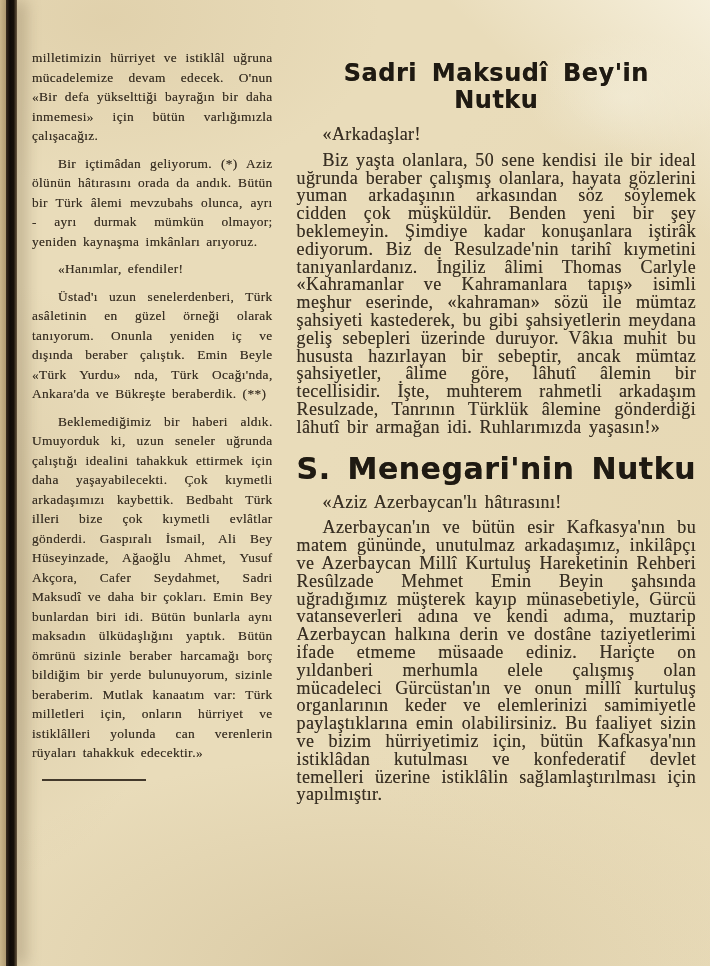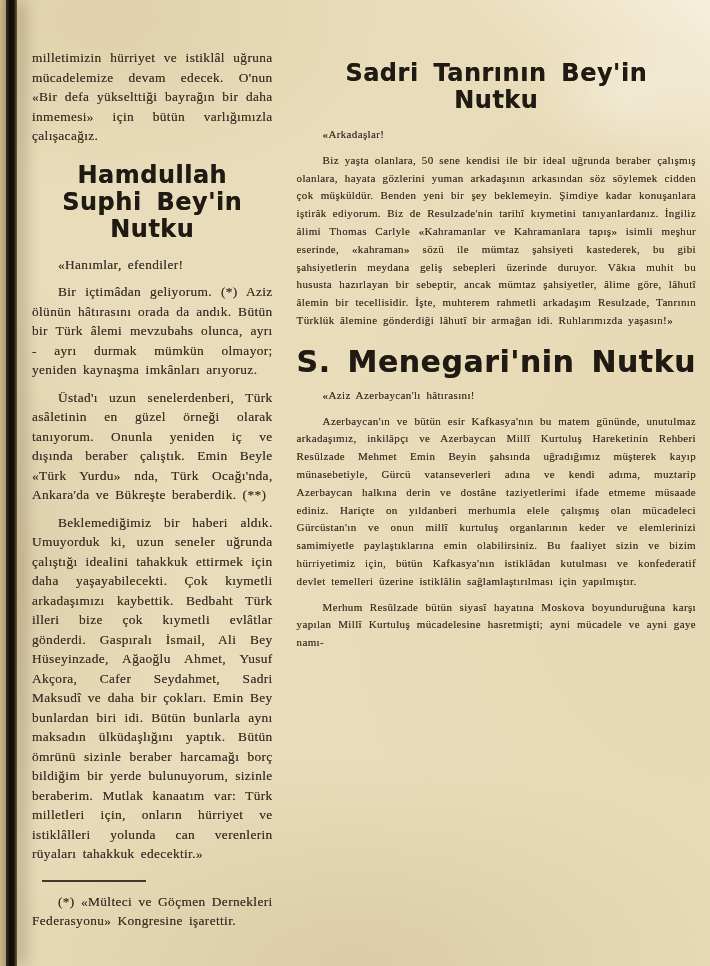--- a/index.html
+++ b/index.html
@@ -46,21 +46,21 @@
   .col-right { flex: 1; }
 
   .body {
     margin: 0 0 8px 0;
     text-align: justify;
     letter-spacing: 0.35px;
     word-spacing: 2.5px;
     text-shadow: 0 0 0.6px rgba(56,47,35,0.6);
   }
   .col-left  .body { font-size: 13.4px; line-height: 19.5px; }
-  .col-right .body { font-size: 11px; line-height: 17.8px; }
+  .col-right .body { font-size: 18px; line-height: 17.8px; }
   .ind { text-indent: 26px; }
 
   .heading {
     font-family: "DejaVu Sans", sans-serif;
     font-weight: bold;
     color: #1f1a12;
     text-align: center;
     font-size: 24px;
     line-height: 27px;
     letter-spacing: 0.5px;
@@ -86,41 +86,38 @@
 
 <div class="page">
   <div class="edge-sliver"></div>
   <div class="gutter-band"></div>
 
   <div class="content">
 
     <div class="col col-left">
       <p class="body">milletimizin hürriyet ve istiklâl uğruna mücadelemize devam edecek. O'nun «Bir defa yükselttiği bayrağın bir daha inmemesi» için bütün varlığımızla çalışacağız.</p>
 
-      <h2 class="heading">Hamdullah Suphi Bey'in Nutku</h2>
 
+      <p class="body ind">Bir içtimâdan geliyorum. (*) Aziz ölünün hâtırasını orada da andık. Bütün bir Türk âlemi mevzubahs olunca, ayrı - ayrı durmak mümkün olmayor; yeniden kaynaşma imkânları arıyoruz.</p>
       <p class="body ind">«Hanımlar, efendiler!</p>
-      <p class="body ind">Bir içtimâdan geliyorum. (*) Aziz ölünün hâtırasını orada da andık. Bütün bir Türk âlemi mevzubahs olunca, ayrı - ayrı durmak mümkün olmayor; yeniden kaynaşma imkânları arıyoruz.</p>
       <p class="body ind">Üstad'ı uzun senelerdenberi, Türk asâletinin en güzel örneği olarak tanıyorum. Onunla yeniden iç ve dışında beraber çalıştık. Emin Beyle «Türk Yurdu» nda, Türk Ocağı'nda, Ankara'da ve Bükreşte beraberdik. (**)</p>
       <p class="body ind">Beklemediğimiz bir haberi aldık. Umuyorduk ki, uzun seneler uğrunda çalıştığı idealini tahakkuk ettirmek için daha yaşayabilecekti. Çok kıymetli arkadaşımızı kaybettik. Bedbaht Türk illeri bize çok kıymetli evlâtlar gönderdi. Gaspıralı İsmail, Ali Bey Hüseyinzade, Ağaoğlu Ahmet, Yusuf Akçora, Cafer Seydahmet, Sadri Maksudî ve daha bir çokları. Emin Bey bunlardan biri idi. Bütün bunlarla aynı maksadın ülküdaşlığını yaptık. Bütün ömrünü sizinle beraber harcamağı borç bildiğim bir yerde bulunuyorum, sizinle beraberim. Mutlak kanaatım var: Türk milletleri için, onların hürriyet ve istiklâlleri yolunda can verenlerin rüyaları tahakkuk edecektir.»</p>
 
       <hr class="footnote-rule">
 
-      <p class="body ind fn">(*) «Mülteci ve Göçmen Dernekleri Federasyonu» Kongresine işarettir.</p>
     </div>
 
     <div class="gap"></div>
 
     <div class="col col-right">
-      <h2 class="heading heading-1">Sadri Tanrının Bey'in Nutku</h2>
+      <h2 class="heading heading-1">Sadri Maksudî Bey'in Nutku</h2>
 
       <p class="body ind">«Arkadaşlar!</p>
       <p class="body ind">Biz yaşta olanlara, 50 sene kendisi ile bir ideal uğrunda beraber çalışmış olanlara, hayata gözlerini yuman arkadaşının arkasından söz söylemek cidden çok müşküldür. Benden yeni bir şey beklemeyin. Şimdiye kadar konuşanlara iştirâk ediyorum. Biz de Resulzade'nin tarihî kıymetini tanıyanlardanız. İngiliz âlimi Thomas Carlyle «Kahramanlar ve Kahramanlara tapış» isimli meşhur eserinde, «kahraman» sözü ile mümtaz şahsiyeti kastederek, bu gibi şahsiyetlerin meydana geliş sebepleri üzerinde duruyor. Vâkıa muhit bu hususta hazırlayan bir sebeptir, ancak mümtaz şahsiyetler, âlime göre, lâhutî âlemin bir tecellisidir. İşte, muhterem rahmetli arkadaşım Resulzade, Tanrının Türklük âlemine gönderdiği lâhutî bir armağan idi. Ruhlarımızda yaşasın!»</p>
 
       <h2 class="heading heading-2">S. Menegari'nin Nutku</h2>
 
       <p class="body ind">«Aziz Azerbaycan'lı hâtırasını!</p>
       <p class="body ind">Azerbaycan'ın ve bütün esir Kafkasya'nın bu matem gününde, unutulmaz arkadaşımız, inkilâpçı ve Azerbaycan Millî Kurtuluş Hareketinin Rehberi Resûlzade Mehmet Emin Beyin şahsında uğradığımız müşterek kayıp münasebetiyle, Gürcü vatanseverleri adına ve kendi adıma, muztarip Azerbaycan halkına derin ve dostâne taziyetlerimi ifade etmeme müsaade ediniz. Hariçte on yıldanberi merhumla elele çalışmış olan mücadeleci Gürcüstan'ın ve onun millî kurtuluş organlarının keder ve elemlerinizi samimiyetle paylaştıklarına emin olabilirsiniz. Bu faaliyet sizin ve bizim hürriyetimiz için, bütün Kafkasya'nın istiklâdan kutulması ve konfederatif devlet temelleri üzerine istiklâlin sağlamlaştırılması için yapılmıştır.</p>
-      <p class="body ind last">Merhum Resûlzade bütün siyasî hayatına Moskova boyunduruğuna karşı yapılan Millî Kurtuluş mücadelesine hasretmişti; ayni mücadele ve ayni gaye namı-</p>
     </div>
 
   </div>
 </div>
 
 </body></html>

